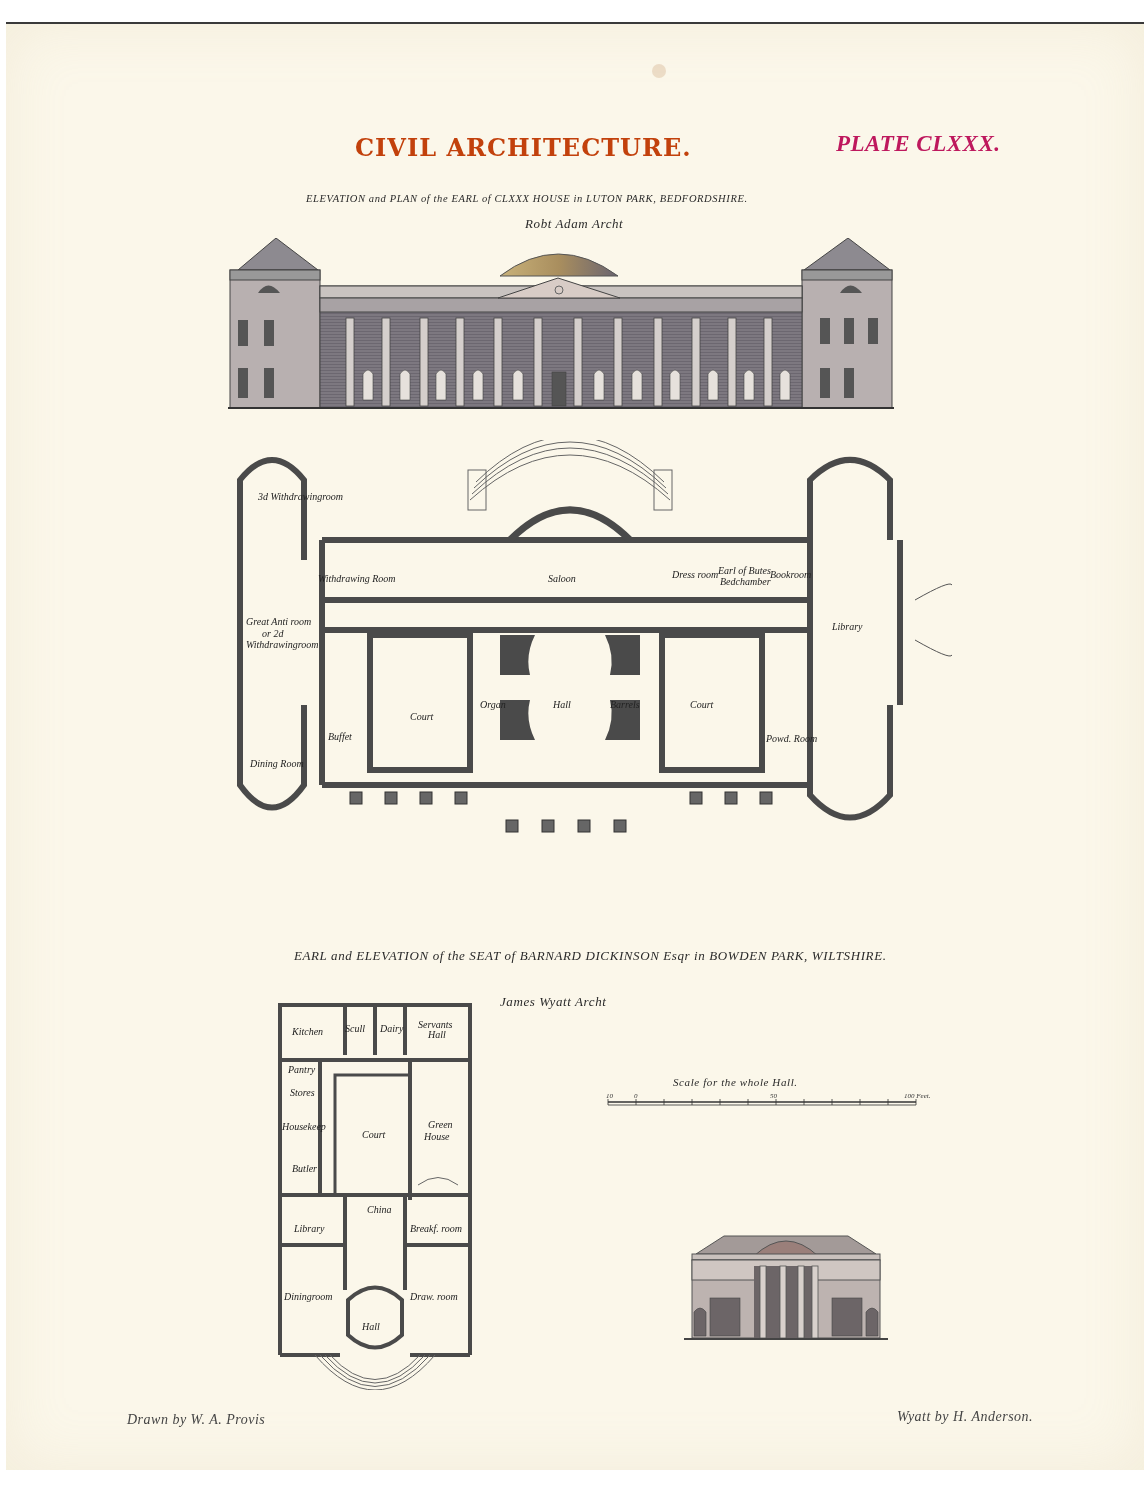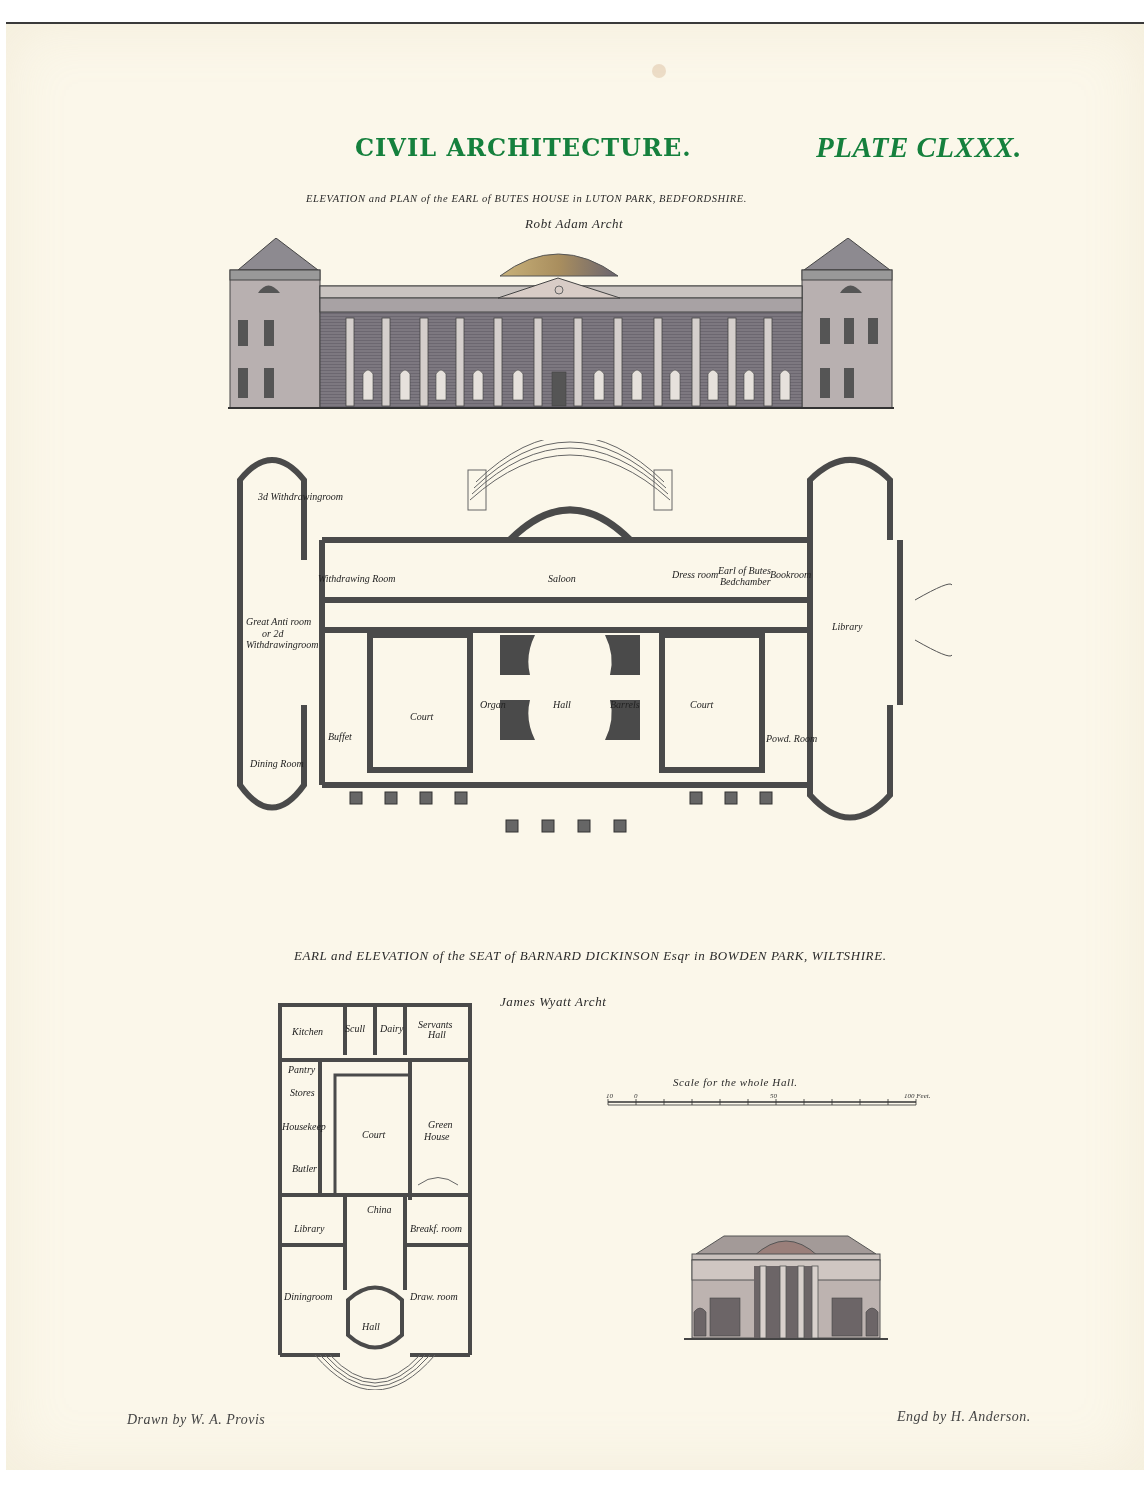--- a/index.html
+++ b/index.html
@@ -11,26 +11,26 @@
   .sheet {
     position:absolute; left:6px; top:22px; width:1138px; height:1446px;
     background:#fbf7ea;
     border-top:2px solid #3a3a3a;
     box-shadow: inset 0 0 60px rgba(210,195,150,0.18);
   }
   .stain { position:absolute; border-radius:50%; background:rgba(190,140,90,0.25); }
   .title {
     position:absolute; left:355px; top:133px;
     font-family:"DejaVu Serif", serif; font-weight:bold; font-size:24px;
-    letter-spacing:1px; color:#15803d; font-variant:small-caps;
+    letter-spacing:1px; color:#c2410c; font-variant:small-caps;
   }
   .plate {
-    position:absolute; left:816px; top:131px;
+    position:absolute; left:836px; top:131px;
     font-family:"Liberation Serif", serif; font-style:italic; font-weight:bold;
-    font-size:29px; color:#15803d; letter-spacing:0.5px;
+    font-size:23px; color:#be185d; letter-spacing:0.5px;
   }
   .caption {
     position:absolute; font-family:"Liberation Serif", serif; font-style:italic;
     font-size:10.5px; color:#2a2a2a; letter-spacing:0.6px; white-space:nowrap;
   }
   .small { font-size:13px;font-family:Liberation Serif, serif; }
   .figure { position:absolute; }
   .room-label {
     font-family:"Liberation Serif", serif; font-style:italic;
     fill:#222; font-size:10px;
@@ -43,21 +43,21 @@
 </head>
 <body>
 
 <div class="sheet">
   <div class="stain" style="left:646px;top:40px;width:14px;height:14px;"></div>
 </div>
 
 <div class="title">CIVIL ARCHITECTURE.</div>
 <div class="plate">PLATE CLXXX.</div>
 
-<div class="caption" style="left:306px;top:193px;">ELEVATION and PLAN of the EARL of BUTES HOUSE in LUTON PARK, BEDFORDSHIRE.</div>
+<div class="caption" style="left:306px;top:193px;">ELEVATION and PLAN of the EARL of CLXXX HOUSE in LUTON PARK, BEDFORDSHIRE.</div>
 <div class="caption small" style="left:525px;top:216px;">Robt Adam Archt</div>
 
 <svg class="figure" style="left:228px;top:238px;" width="666" height="172" viewBox="0 0 666 172">
   <defs>
     <linearGradient id="domeG" x1="0" x2="1">
       <stop offset="0" stop-color="#c9b27a"></stop>
       <stop offset="0.5" stop-color="#a98e5e"></stop>
       <stop offset="1" stop-color="#6a6470"></stop>
     </linearGradient>
     <pattern id="hatch" width="3" height="3" patternUnits="userSpaceOnUse">
@@ -296,13 +296,13 @@
   <g fill="#6c6567" stroke="#444" stroke-width="0.6">
     <rect x="26" y="72" width="30" height="38"></rect>
     <rect x="148" y="72" width="30" height="38"></rect>
     <path d="M10 110 v-24 q6 -8 12 0 v24 z"></path>
     <path d="M182 110 v-24 q6 -8 12 0 v24 z"></path>
   </g>
   <line x1="0" y1="113" x2="204" y2="113" stroke="#444" stroke-width="2"></line>
 </svg>
 
 <div class="sig" style="left:127px;top:1412px;">Drawn by W. A. Provis</div>
-<div class="sig" style="left:897px;top:1409px;">Engd by H. Anderson.</div>
+<div class="sig" style="left:897px;top:1409px;">Wyatt by H. Anderson.</div>
 
 </body></html>

